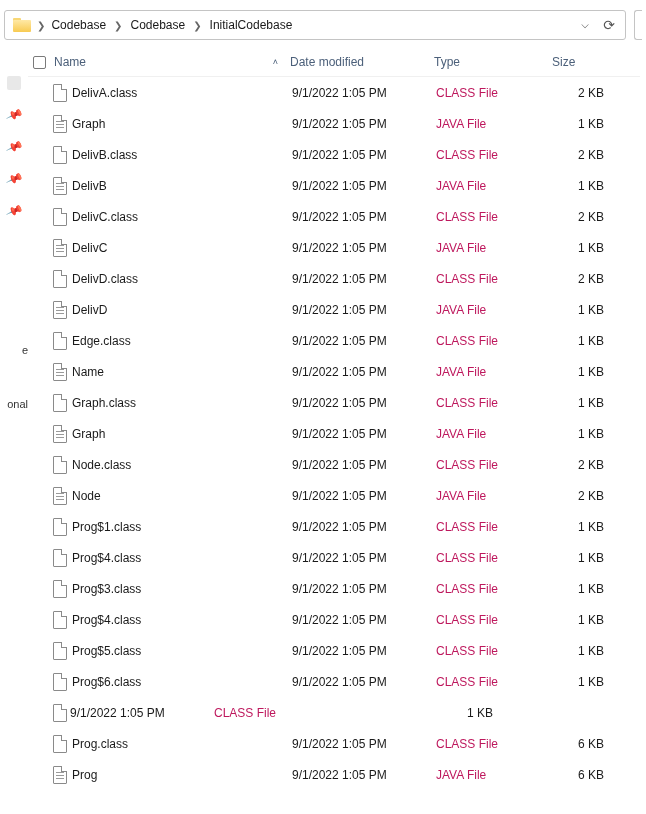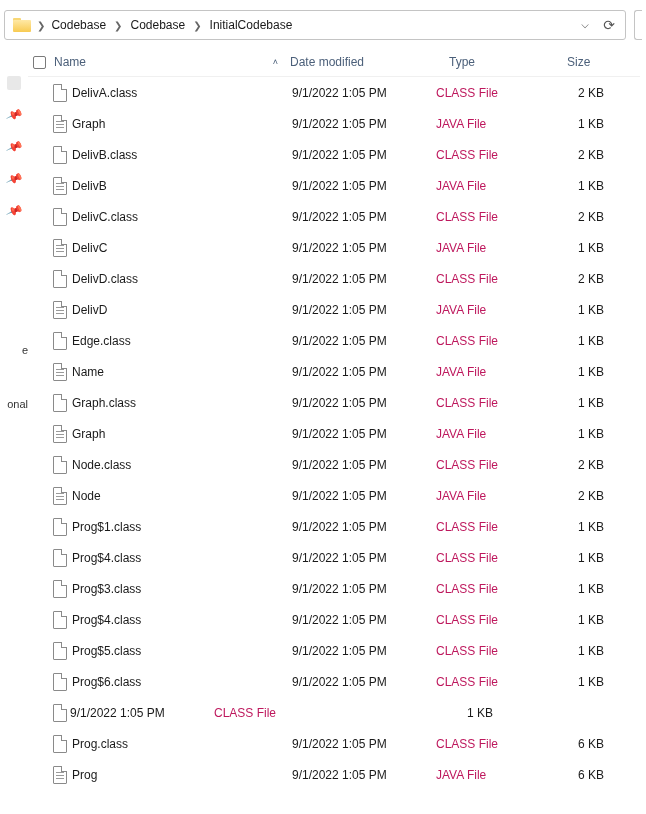--- a/index.html
+++ b/index.html
@@ -149,21 +149,21 @@
     background: #fff;
   }
   .colhdr .col {
     cursor: default;
     display: flex;
     align-items: center;
     gap: 6px;
   }
   .col-name  { width: 236px; padding-left: 4px; }
   .col-date  { width: 144px; }
-  .col-type  { width: 118px; margin-left: 15px; }
+  .col-type  { width: 118px; }
   .col-size  { flex: 1; text-align: center; }
   .sort-ind {
     font-size: 9px;
     color: #4c607a;
   }
 
   
   .rows {
     overflow-y: auto;
     height: calc(100% - 28px);

